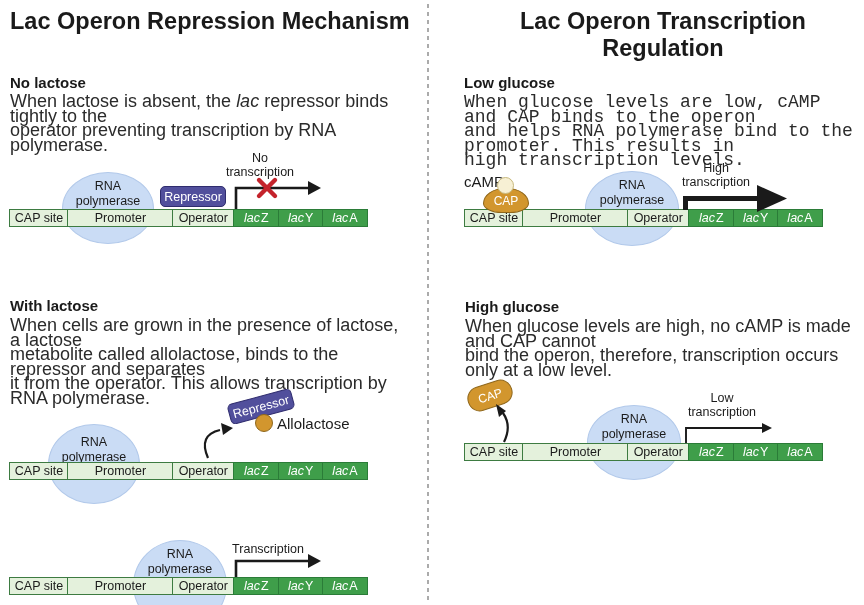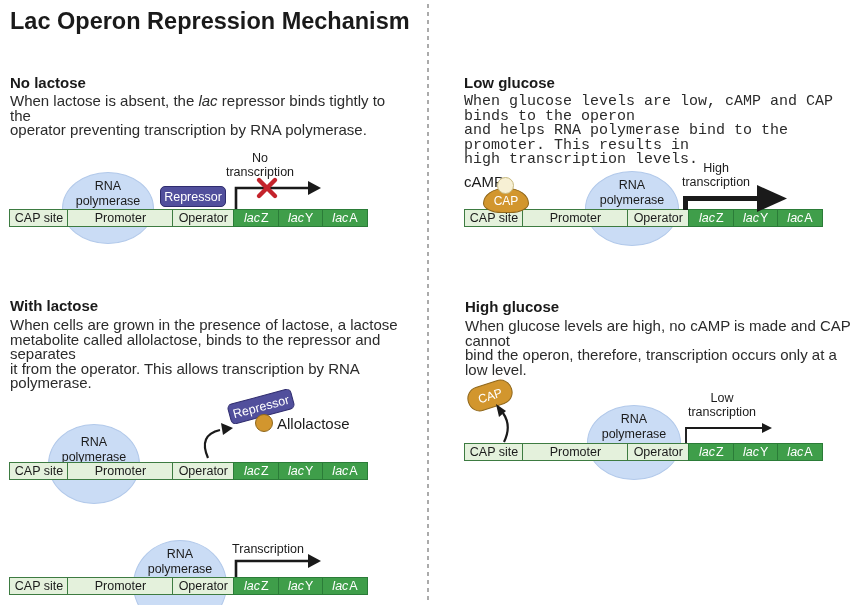--- a/index.html
+++ b/index.html
@@ -2,21 +2,21 @@
 <html style="--site-fill: #e4f1dc; --site-border: #3d7b41; --gene-fill: #3f9e4a; --gene-border: #2b7c38; --polymerase-fill: #cadcf5; --polymerase-border: #b2c9ea; --repressor-fill: #514f9c; --repressor-border: #2f2c6e; --cap-fill: #d2962e; --cap-border: #8f671c; --camp-fill: #f7f0d4; --camp-border: #c7b87c; --x-red: #c4232b; --arrow: #1a1a1a;"><head>
 <meta charset="utf-8">
 <style>
   * { margin:0; padding:0; box-sizing:border-box; }
   body { background:#ffffff; font-family:"Liberation Sans","DejaVu Sans",sans-serif; }
   .canvas { position:relative; width:864px; height:605px; background:#fff; overflow:hidden; }
   .group { position:absolute; inset:0; pointer-events:none; }
 
   .col-title { position:absolute; font-size:23.5px; font-weight:700; color:#1a1a1a; letter-spacing:0;text-align:center; }
   .sec-h { position:absolute; font-size:15px; font-weight:700; color:#1a1a1a; }
-  .body-p { position:absolute; font-size:15px; line-height:14.6px; color:#2b2b2b; white-space:pre-line; }
+  .body-p { position:absolute; font-size:18px; line-height:14.6px; color:#2b2b2b; white-space:pre-line; }
 
   .divider { position:absolute; width:2px; background:repeating-linear-gradient(to bottom,#ababab 0 4px,transparent 4px 8px); }
 
   
   .dna-strip { position:absolute; display:flex; height:21px; z-index:3; }
   .seg { height:18px; display:flex; align-items:center; justify-content:center; border:1.6px solid var(--site-border); }
   .seg + .seg { margin-left:-1.6px; }
   .seg-site { background:var(--site-fill); color:#1b1b1b; font-size:12.5px; }
   .seg-gene { background:var(--gene-fill); border-color:var(--gene-border); color:#ffffff; font-size:12.5px; }
   .seg-gene i { font-style:italic; margin-right:1px; }
@@ -157,20 +157,21 @@
             <i>lac</i>
             <span>A</span>
           </div>
         </div>
     </div>
   </div>
 
   <div class="divider" style="left:427px; top:4px; height:597px;"></div>
 
   <div class="group">
+    <div class="col-title" style="left:462px; top:8px;">Lac Operon Transcription Regulation</div>
 
     <div class="sec-h" style="left:464px; top:74px;">Low glucose</div>
     <p class="body-p" style="left:464px; top:95px; width:395px;font-family:Liberation Mono, monospace;">When glucose levels are low, cAMP and CAP binds to the operon
 and helps RNA polymerase bind to the promoter.  This results in
 high transcription levels.</p>
 
     <div class="group">
       <div class="side-lbl" style="left:464px; top:173px;">cAMP</div>
       <div class="dot camp-dot" style="left:497px; top:177px;"></div>
       <div class="capblob" style="left:483px; top:188px;">CAP</div>

